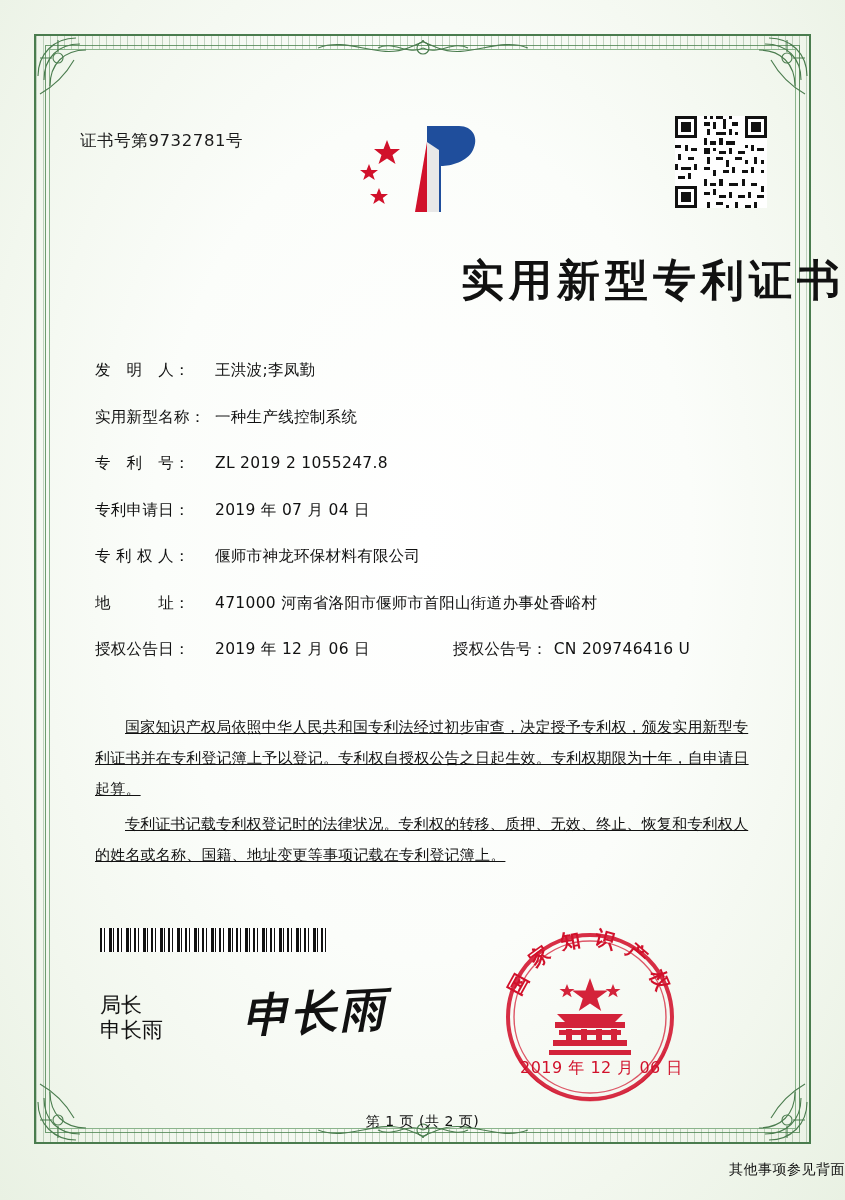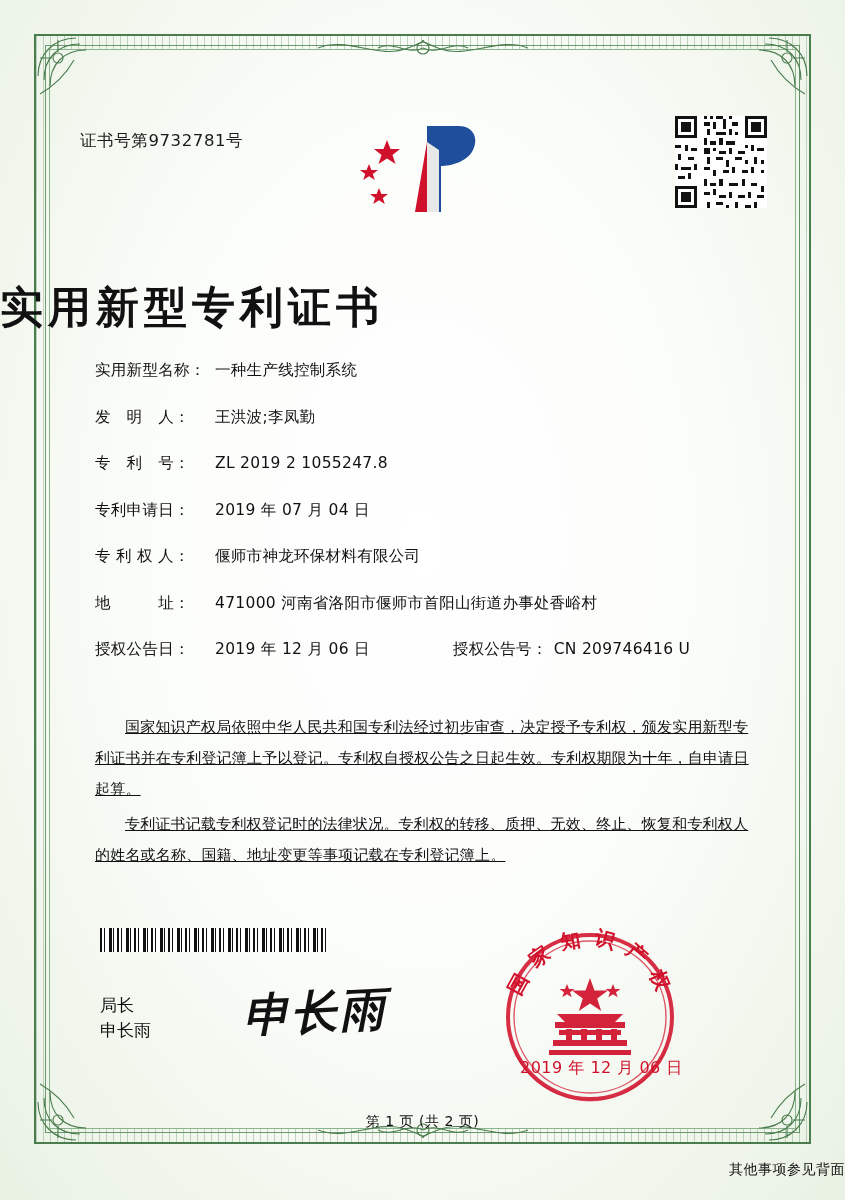--- a/index.html
+++ b/index.html
@@ -106,27 +106,26 @@
     position: absolute;
     right: 78px; top: 116px;
     width: 92px; height: 92px;
   }
 
   
   .cert-title {
     position: absolute;
     left: 0; right: 0;
     top: 252px;
-    text-align: left;
+    text-align: right;
     font-family: "DejaVu Serif", "Liberation Serif", serif;
     font-size: 43px;
     font-weight: bold;
     letter-spacing: 5px;
     color: #111111;
-    margin-top: 27px;
   }
 
   
   .fields {
     position: absolute;
     left: 95px; top: 360px;
     width: 660px;
     font-size: 15.5px;
     color: #111111;
   }
@@ -177,21 +176,21 @@
     width: 228px; height: 24px;
     background: repeating-linear-gradient(90deg,
       #111 0 2px, #fff 2px 4px, #111 4px 5px, #fff 5px 9px,
       #111 9px 12px, #fff 12px 13px, #111 13px 14px, #fff 14px 17px);
   }
 
   
   .sig-label {
     position: absolute;
     left: 100px; top: 993px;
-    font-size: 17px;
+    font-size: 21px;
     color: #111;
     line-height: 25px;
   }
   .sig-script {
     position: absolute;
     left: 243px; top: 982px;
     font-family: "DejaVu Serif", "Liberation Serif", serif;
     font-size: 46px;
     font-style: italic;
     font-weight: bold;
@@ -398,26 +397,26 @@
         <rect x="25" y="27" width="1" height="2"></rect>
       <rect x="27" y="22" width="1" height="2"></rect>
         <rect x="22" y="9" width="1" height="1"></rect>
     </g>
   </svg>
 
   <div class="cert-title">实用新型专利证书</div>
 
   <div class="fields">
     <div class="field-row">
+      <span class="f-label">发　明　人：</span>
+      <span class="f-value">王洪波;李凤勤</span>
+    </div>
+    <div class="field-row">
       <span class="f-label">实用新型名称：</span>
       <span class="f-value">一种生产线控制系统</span>
-    </div>
-    <div class="field-row">
-      <span class="f-label">发　明　人：</span>
-      <span class="f-value">王洪波;李凤勤</span>
     </div>
     <div class="field-row">
       <span class="f-label">专　利　号：</span>
       <span class="f-value">ZL 2019 2 1055247.8</span>
     </div>
     <div class="field-row">
       <span class="f-label">专利申请日：</span>
       <span class="f-value">2019 年 07 月 04 日</span>
     </div>
     <div class="field-row">

